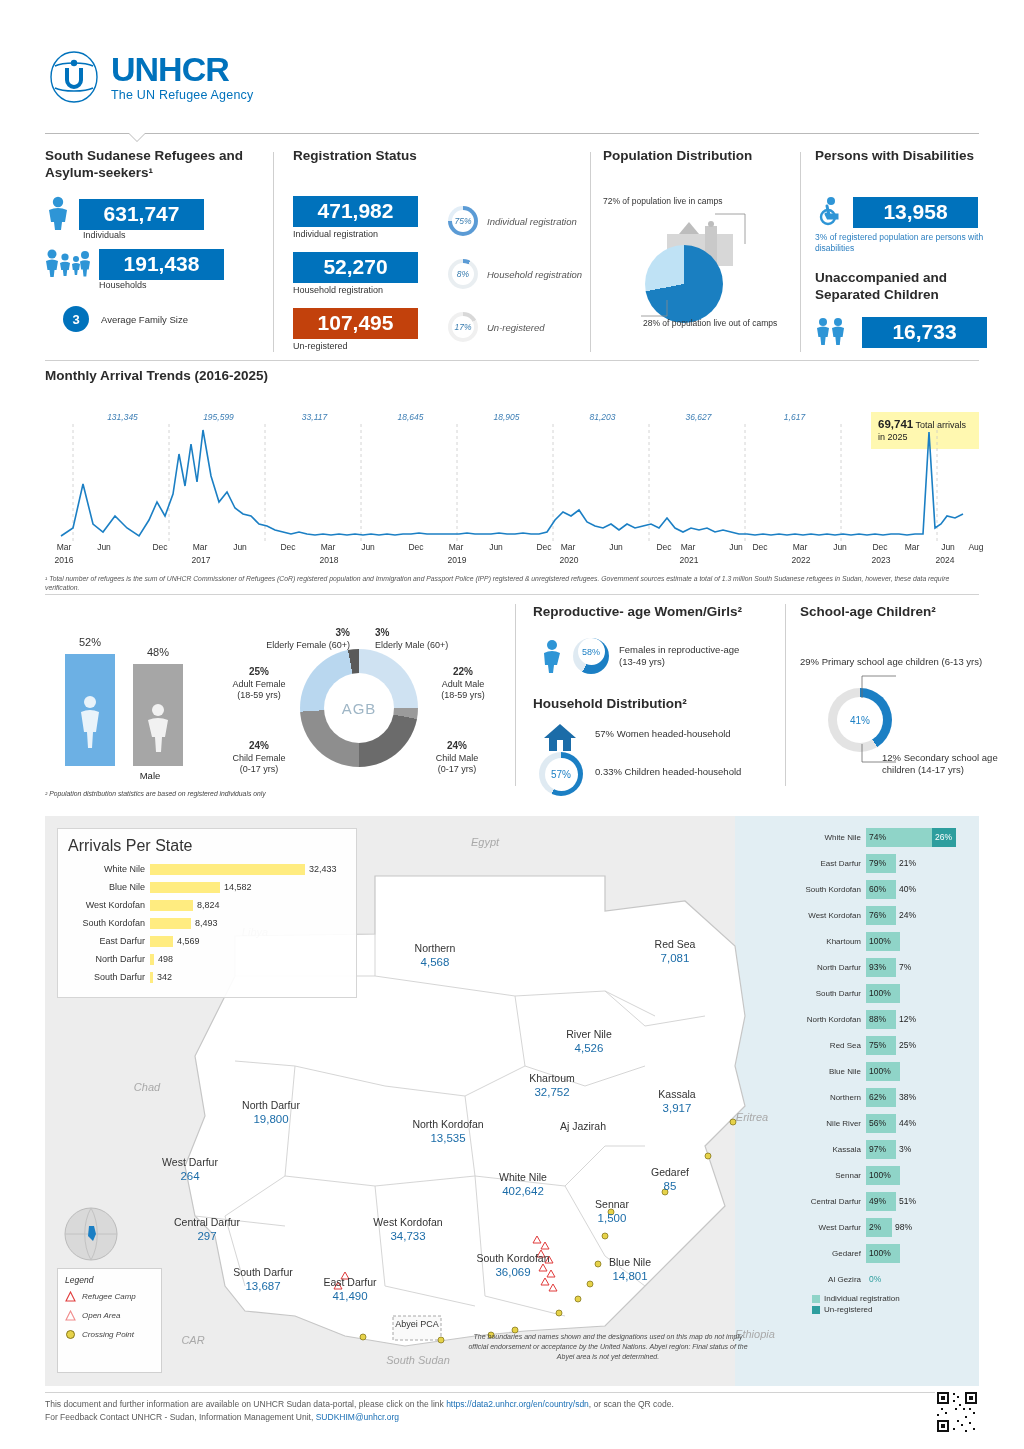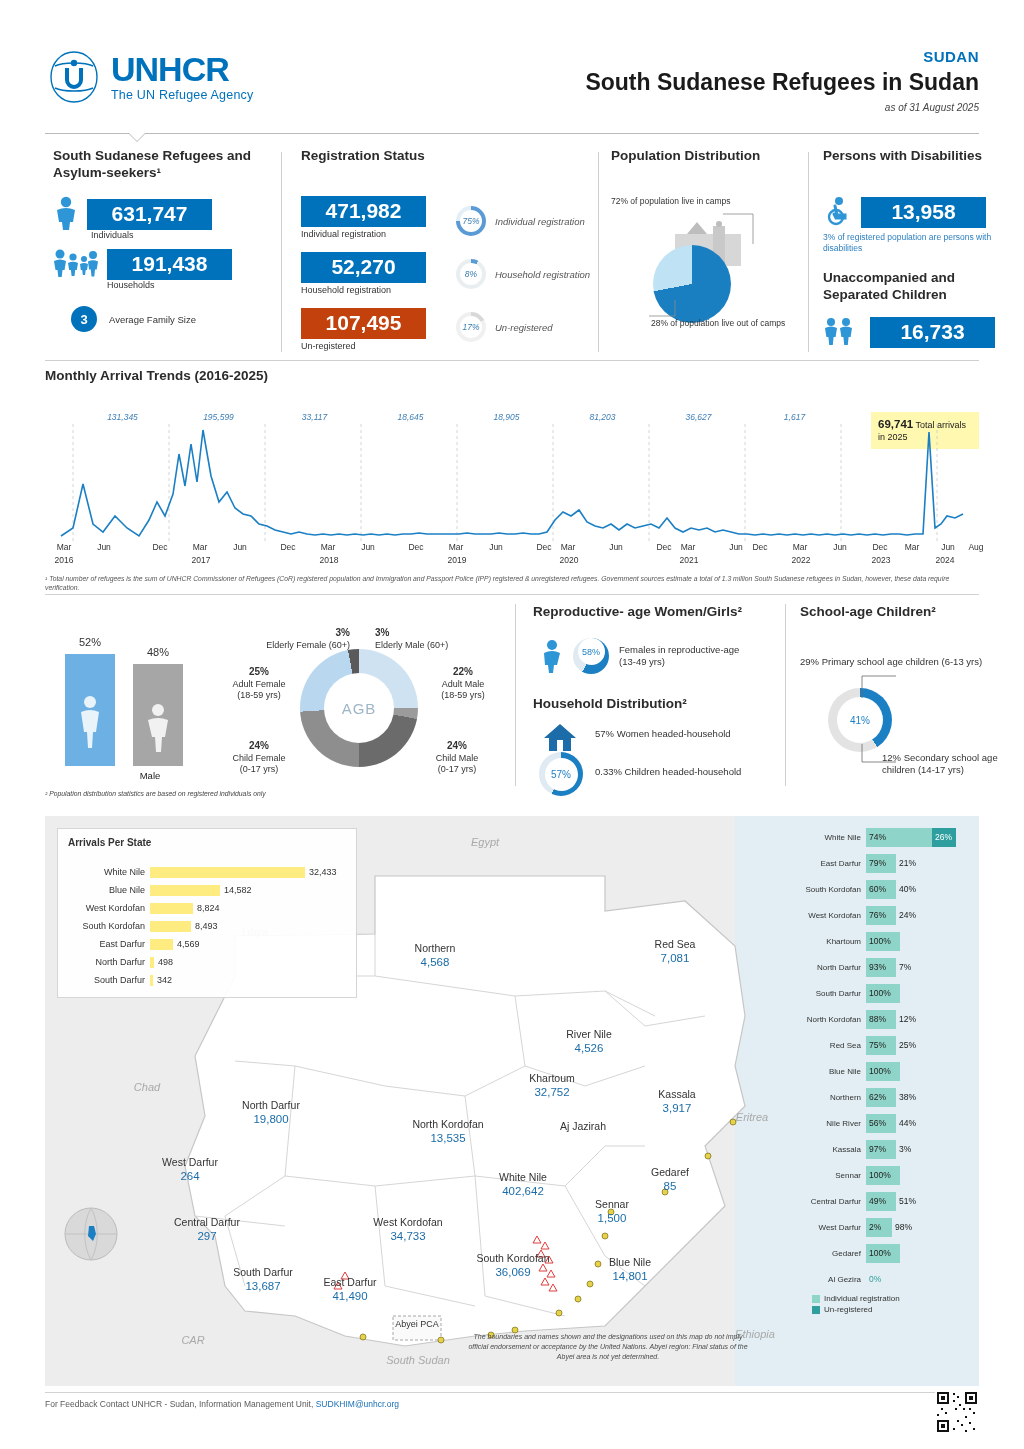--- a/index.html
+++ b/index.html
@@ -25,21 +25,21 @@
   .hdr-rule { position:absolute; left:45px; right:45px; top:133px; height:1px; background:#b9b9b9;}
   .hdr-notch { position:absolute; left:128px; top:133px; width:0; height:0;
                border-left:9px solid transparent; border-right:9px solid transparent; border-top:9px solid #b9b9b9;}
   .hdr-notch-in { position:absolute; left:129px; top:133px; width:0; height:0;
                border-left:8px solid transparent; border-right:8px solid transparent; border-top:8px solid #fff;}
 
   
   .sec-title { font-size:13.5px; font-weight:bold; color:#2b2b2b; line-height:1.25;}
 
   
-  .top { position:absolute; left:53px; top:148px; width:934px; height:212px;}
+  .top { position:absolute; left:45px; top:148px; width:934px; height:212px;}
   .blk { position:absolute; }
 
   .pill { display:inline-block; background:#0072bc; color:#fff; font-weight:bold;
           font-size:21px; padding:3px 14px 4px 14px; min-width:125px; text-align:center;}
   .pill.grey { background:#c2410c; }
   .cap { font-size:9px; color:#333; margin-top:2px;}
 
   .circlenum { width:26px; height:26px; border-radius:50%; background:#0072bc; color:#fff;
                font-size:13px; font-weight:bold; display:flex; align-items:center; justify-content:center;}
 
@@ -74,21 +74,21 @@
 
   
   .mapwrap { position:absolute; left:45px; top:816px; width:934px; height:570px; background:#ededed; overflow:hidden;}
   .map-label { position:absolute; text-align:center; line-height:1.25;}
   .map-state { font-size:10.5px; color:#333;}
   .map-val { font-size:11.5px; color:#1b6ca8; font-weight:normal;}
   .map-ghost { font-size:11px; color:#a9a9a9; font-style:italic;}
 
   .arrivals-box { position:absolute; left:12px; top:12px; width:300px; height:170px;
       background:rgba(255,255,255,0.93); border:1px solid #d5d5d5; padding:8px 10px;}
-  .arrivals-title { font-size:10px; font-weight:bold; color:#333; margin-bottom:16px;}
+  .arrivals-title { font-size:16px; font-weight:normal; color:#333; margin-bottom:6px;}
   .arow { display:flex; align-items:center; height:16px; margin-bottom:2px;}
   .aname { width:82px; text-align:right; font-size:9px; color:#333; padding-right:5px;}
   .abar { height:11px; background:#ffec80;}
   .aval { font-size:9px; color:#333; padding-left:4px;}
 
   .legend-box { position:absolute; left:12px; top:452px; width:105px; height:105px;
      background:rgba(255,255,255,0.92); border:1px solid #d0d0d0; padding:6px 7px;}
   .legend-title { font-size:8.5px; color:#333; font-style:italic; margin-bottom:6px;}
   .legend-row { display:flex; align-items:center; gap:6px; margin-bottom:8px; font-size:8px; color:#444; font-style:italic;}
 
@@ -125,25 +125,20 @@
           <g fill="#0072bc">
             <path d="M20 20 h4 v12 a5 5 0 0 0 10 0 V20 h4 v12 a9 9 0 0 1 -18 0z"></path>
             <circle cx="29" cy="15" r="3.2"></circle>
           </g>
         </svg>
       </div>
       <div class="logo-text">
         <div class="logo-title">UNHCR</div>
         <div class="logo-sub">The UN Refugee Agency</div>
       </div>
-    </div>
-    <div class="hdr-right">
-      <div class="hdr-country">SUDAN</div>
-      <div class="hdr-title">South Sudanese Refugees in Sudan</div>
-      <div class="hdr-date">as of 31 August 2025</div>
     </div>
     <div class="hdr-rule"></div>
     <div class="hdr-notch"></div>
     <div class="hdr-notch-in"></div>
   </div>
 
   <div class="top">
 
     <div class="blk" style="left:0; top:0; width:210px;">
       <div class="sec-title">South Sudanese Refugees and Asylum-seekers¹</div>
@@ -650,20 +645,41 @@
 
     <div style="position:absolute; left:16px; top:388px; width:60px; height:60px;">
       <svg width="60" height="60" viewBox="0 0 60 60">
         <circle cx="30" cy="30" r="26" fill="#d9d9d9" stroke="#bbb"></circle>
         <path d="M30 4 a26 40 0 0 0 0 52 a26 40 0 0 0 0 -52" fill="none" stroke="#c2c2c2"></path>
         <path d="M4 30 h52" stroke="#c2c2c2" fill="none"></path>
         <path d="M28 22 l5 0 l2 8 l-3 7 l-5 -5z" fill="#1b7fc4"></path>
       </svg>
     </div>
 
+    <div class="legend-box">
+      <div class="legend-title">Legend</div>
+      <div class="legend-row">
+        <svg width="11" height="11">
+            <path d="M5.5 1 l4.5 9 h-9z" fill="none" stroke="#e03a3a" stroke-width="1.1"></path>
+          </svg>
+        <span>Refugee Camp</span>
+      </div>
+      <div class="legend-row">
+        <svg width="11" height="11">
+            <path d="M5.5 1 l4.5 9 h-9z" fill="none" stroke="#f08a8a" stroke-width="1.1"></path>
+          </svg>
+        <span>Open Area</span>
+      </div>
+      <div class="legend-row">
+        <svg width="11" height="11">
+            <circle cx="5.5" cy="5.5" r="4" fill="#e6d24a" stroke="#7a6b10" stroke-width="0.9"></circle>
+          </svg>
+        <span>Crossing Point</span>
+      </div>
+    </div>
 
     <div style="position:absolute; left:418px; top:516px; width:290px; font-size:7px; color:#4a4a4a; font-style:italic; text-align:center; line-height:1.4;">The boundaries and names shown and the designations used on this map do not imply official endorsement or acceptance by the United Nations. Abyei region: Final status of the Abyei area is not yet determined.</div>
 
     <div class="statebars">
       <div class="sbrow">
           <span class="sbname">White Nile</span>
           <span class="sbbar sb-ind" style="width:66px;">74%</span>
           <span class="sbbar sb-un" style="width:24px;">26%</span>
         </div>
       <div class="sbrow">
@@ -752,20 +768,23 @@
       </div>
       <div class="sb-legend" style="margin-left:8px;">
         <span style="width:8px;height:8px;background:#2e9e9e;display:inline-block;"></span>
         <span>Un-registered</span>
       </div>
     </div>
   </div>
 
   <div class="hr-light" style="left:45px; top:1392px; width:934px;"></div>
   <div class="footer">
+    <div>
+      <span>This document and further information are available on UNHCR Sudan data-portal, please click on the link </span><span class="lnk">https://data2.unhcr.org/en/country/sdn</span><span>, or scan the QR code.</span>
+    </div>
     <div>
       <span>For Feedback Contact UNHCR - Sudan, Information Management Unit, </span><span class="lnk">SUDKHIM@unhcr.org</span>
     </div>
     <div class="qr">
       <svg width="44" height="44" viewBox="0 0 44 44">
         <rect width="44" height="44" fill="#fff"></rect>
         <g fill="#111">
           <rect x="2" y="2" width="12" height="12"></rect>
             <rect x="4" y="4" width="8" height="8" fill="#fff"></rect>
             <rect x="6" y="6" width="4" height="4"></rect>

